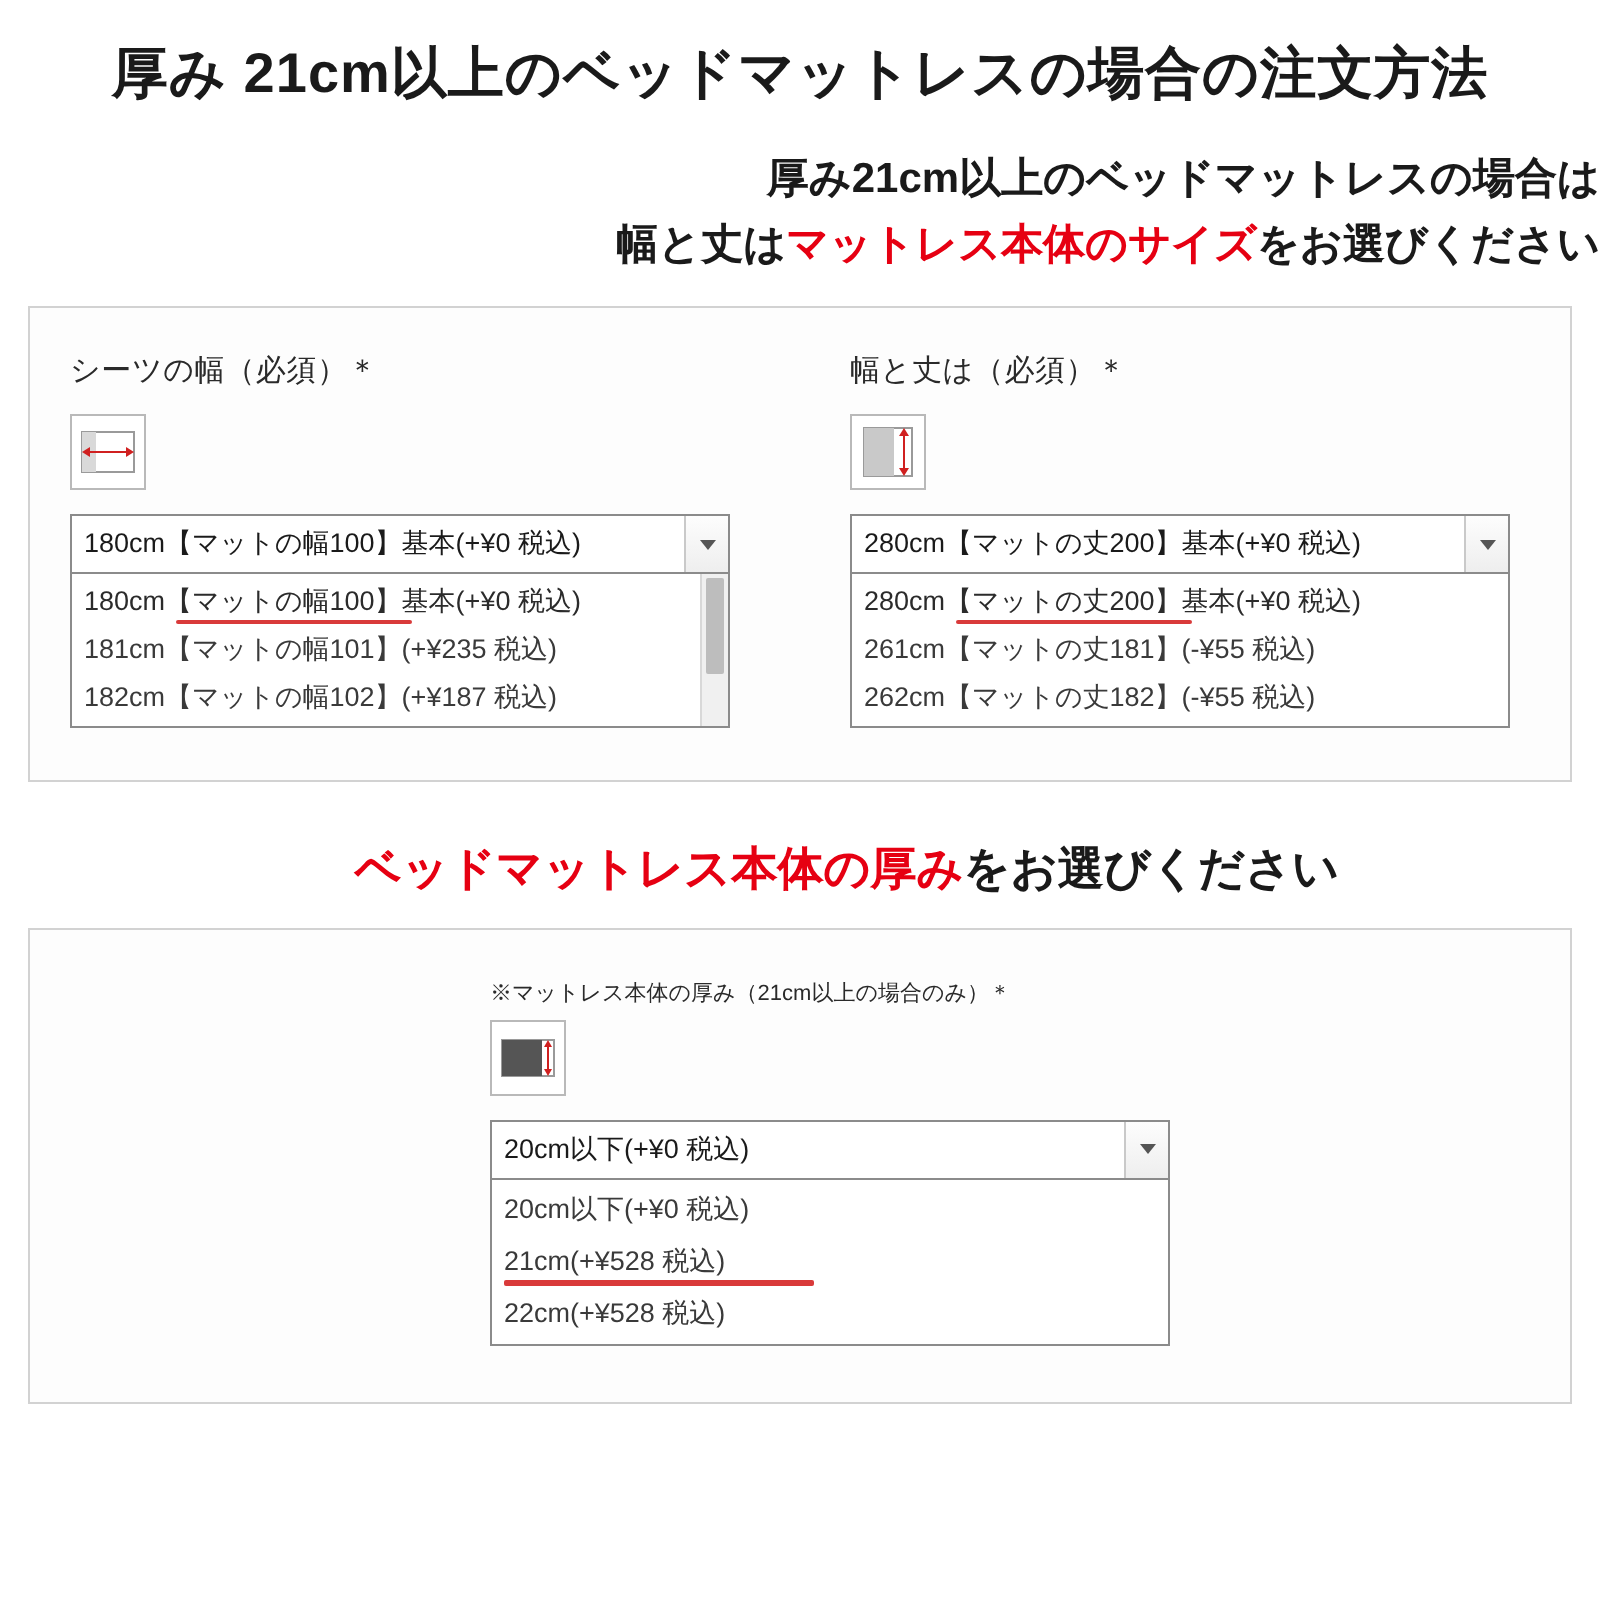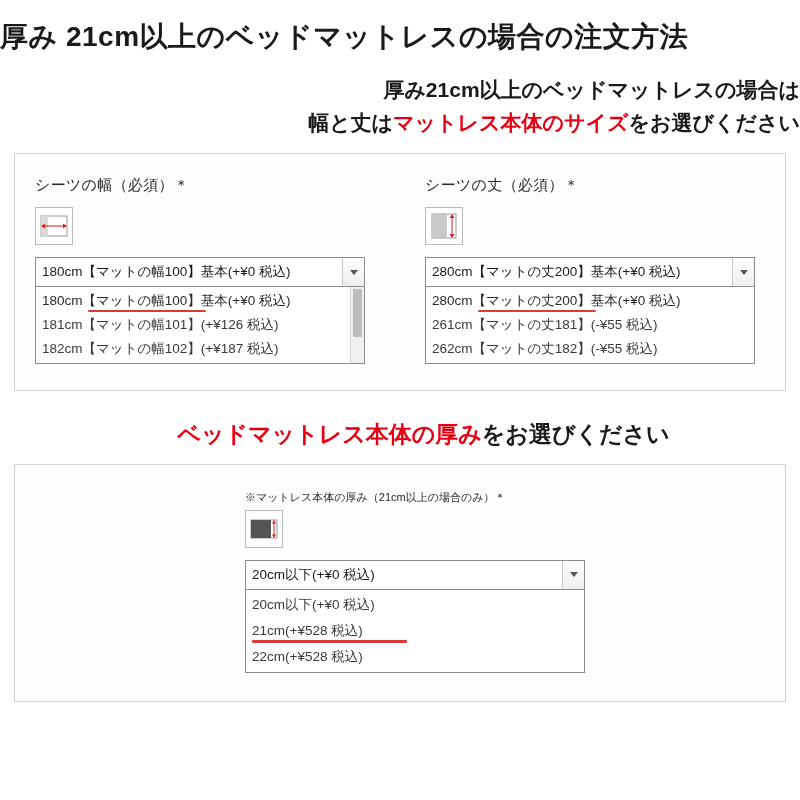--- a/index.html
+++ b/index.html
@@ -11,20 +11,21 @@
     color: #231f20;
   }
   .page {
     position: relative;
     width: 800px; height: 800px;
     overflow: hidden;
   }
 
   
   .headline {
+    text-align: center;
     font-size: 28px;
     font-weight: bold;
     letter-spacing: 0.5px;
     margin: 18px 0 0 0;
     color: #1a1a1a;
   }
 
   .subhead {
     text-align: center;
     margin-top: 18px;
@@ -219,34 +220,34 @@
             </div>
         </div>
 
         <div class="dropdown">
           <div class="dd-items">
             <div class="dd-item first">
               <span>180cm【マットの幅100】基本(+¥0 税込)</span>
               <span class="dd-underline"></span>
             </div>
             <div class="dd-item">
-              <span>181cm【マットの幅101】(+¥126 税込)</span>
+              <span>181cm【マットの幅101】(+¥235 税込)</span>
             </div>
             <div class="dd-item">
               <span>182cm【マットの幅102】(+¥187 税込)</span>
             </div>
           </div>
           <div class="dd-scroll">
             <div class="thumbbar"></div>
           </div>
         </div>
       </div>
 
       <div class="col">
-        <div class="field-label">シーツの丈（必須）＊</div>
+        <div class="field-label">幅と丈は（必須）＊</div>
 
         <div class="thumb">
           <svg width="36" height="36" viewBox="0 0 36 36">
             <rect x="6" y="6" width="24" height="24" fill="#ffffff" stroke="#9a9a9a" stroke-width="1"></rect>
             <rect x="6" y="6" width="15" height="24" fill="#c9c9c9" stroke="none"></rect>
             <line x1="26" y1="9" x2="26" y2="27" stroke="#d02020" stroke-width="1"></line>
             <polygon points="26,6 23.5,10 28.5,10" fill="#d02020"></polygon>
             <polygon points="26,30 23.5,26 28.5,26" fill="#d02020"></polygon>
           </svg>
         </div>

